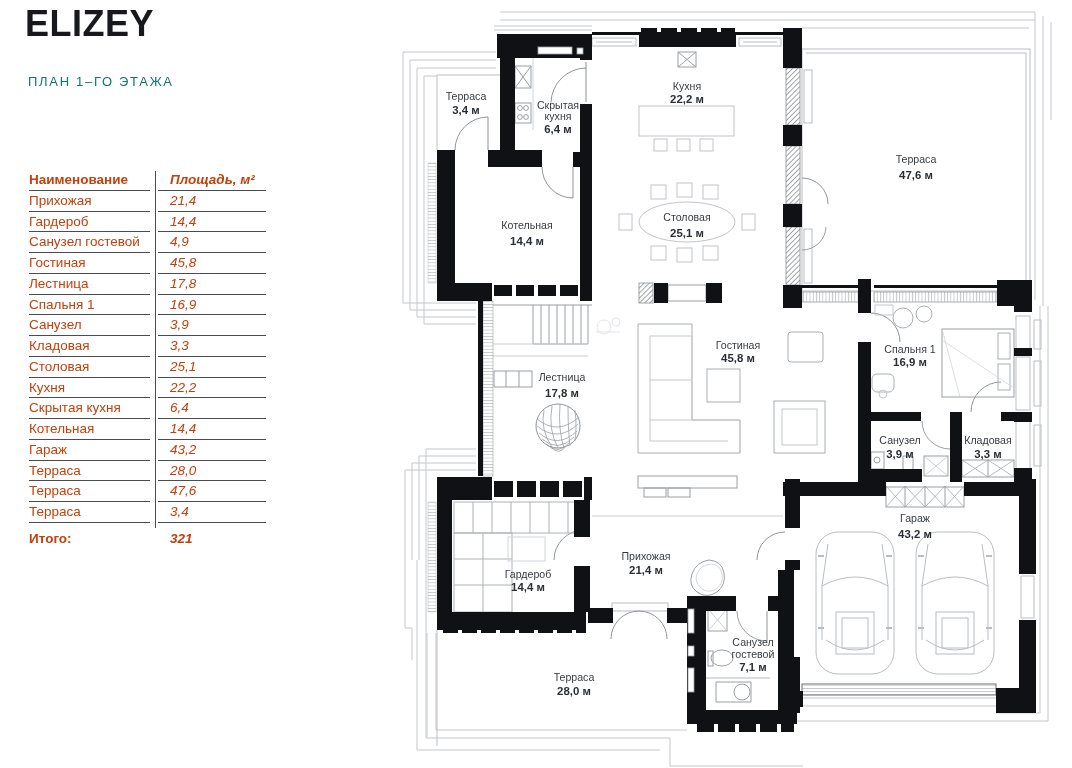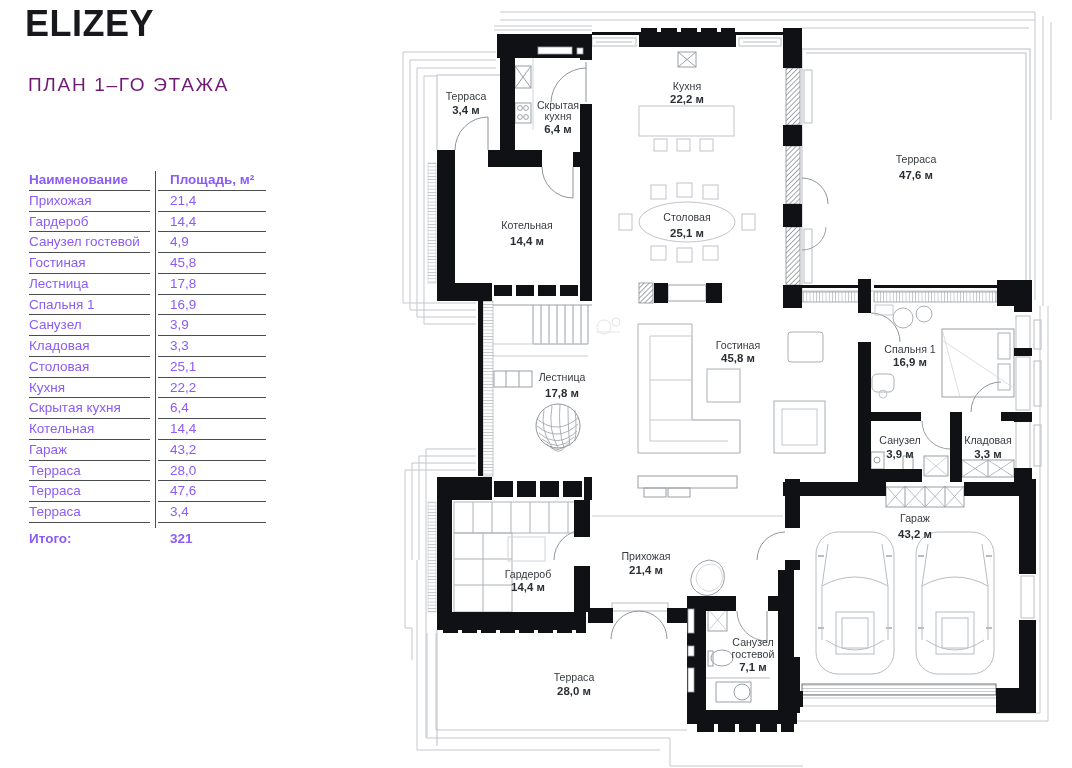--- a/index.html
+++ b/index.html
@@ -1,24 +1,24 @@
 <!DOCTYPE html>
 <html><head>
 <meta charset="utf-8">
 <style>
 html,body{margin:0;padding:0;width:1072px;height:768px;background:#ffffff;overflow:hidden;
 font-family:"Liberation Sans",sans-serif;}
 .abs{position:absolute;}
 #title{left:25px;top:3px;font-size:36px;font-weight:bold;letter-spacing:0.5px;color:#17191c;}
-#subtitle{left:28px;top:74px;font-size:19px;letter-spacing:1.7px;color:#701a75;}
-#tbl{left:29px;top:170px;width:237px;font-size:13.5px;color:#8b5cf6;}
+#subtitle{left:28px;top:74px;font-size:13px;letter-spacing:1.7px;color:#0f766e;}
+#tbl{left:29px;top:170px;width:237px;font-size:13.5px;color:#c2410c;}
 .trow{display:flex;height:20.75px;line-height:20.5px;}
 .c1{width:121px;border-bottom:1px solid #4a4d50;}
 .gap{width:8px;}
-.c2{flex:1;border-bottom:1px solid #4a4d50;padding-left:12px;}
+.c2{flex:1;border-bottom:1px solid #4a4d50;padding-left:12px;font-style:italic;}
 .nb .c1,.nb .c2{border-bottom:none;}
 .hdr{font-weight:bold;}
 #vline{left:155px;top:171px;width:1px;height:357px;background:#4a4d50;}
 </style>
 </head>
 <body>
 
 <div class="abs" id="title">ELIZEY</div>
 
 <div class="abs" id="subtitle">ПЛАН 1–ГО ЭТАЖА</div>

